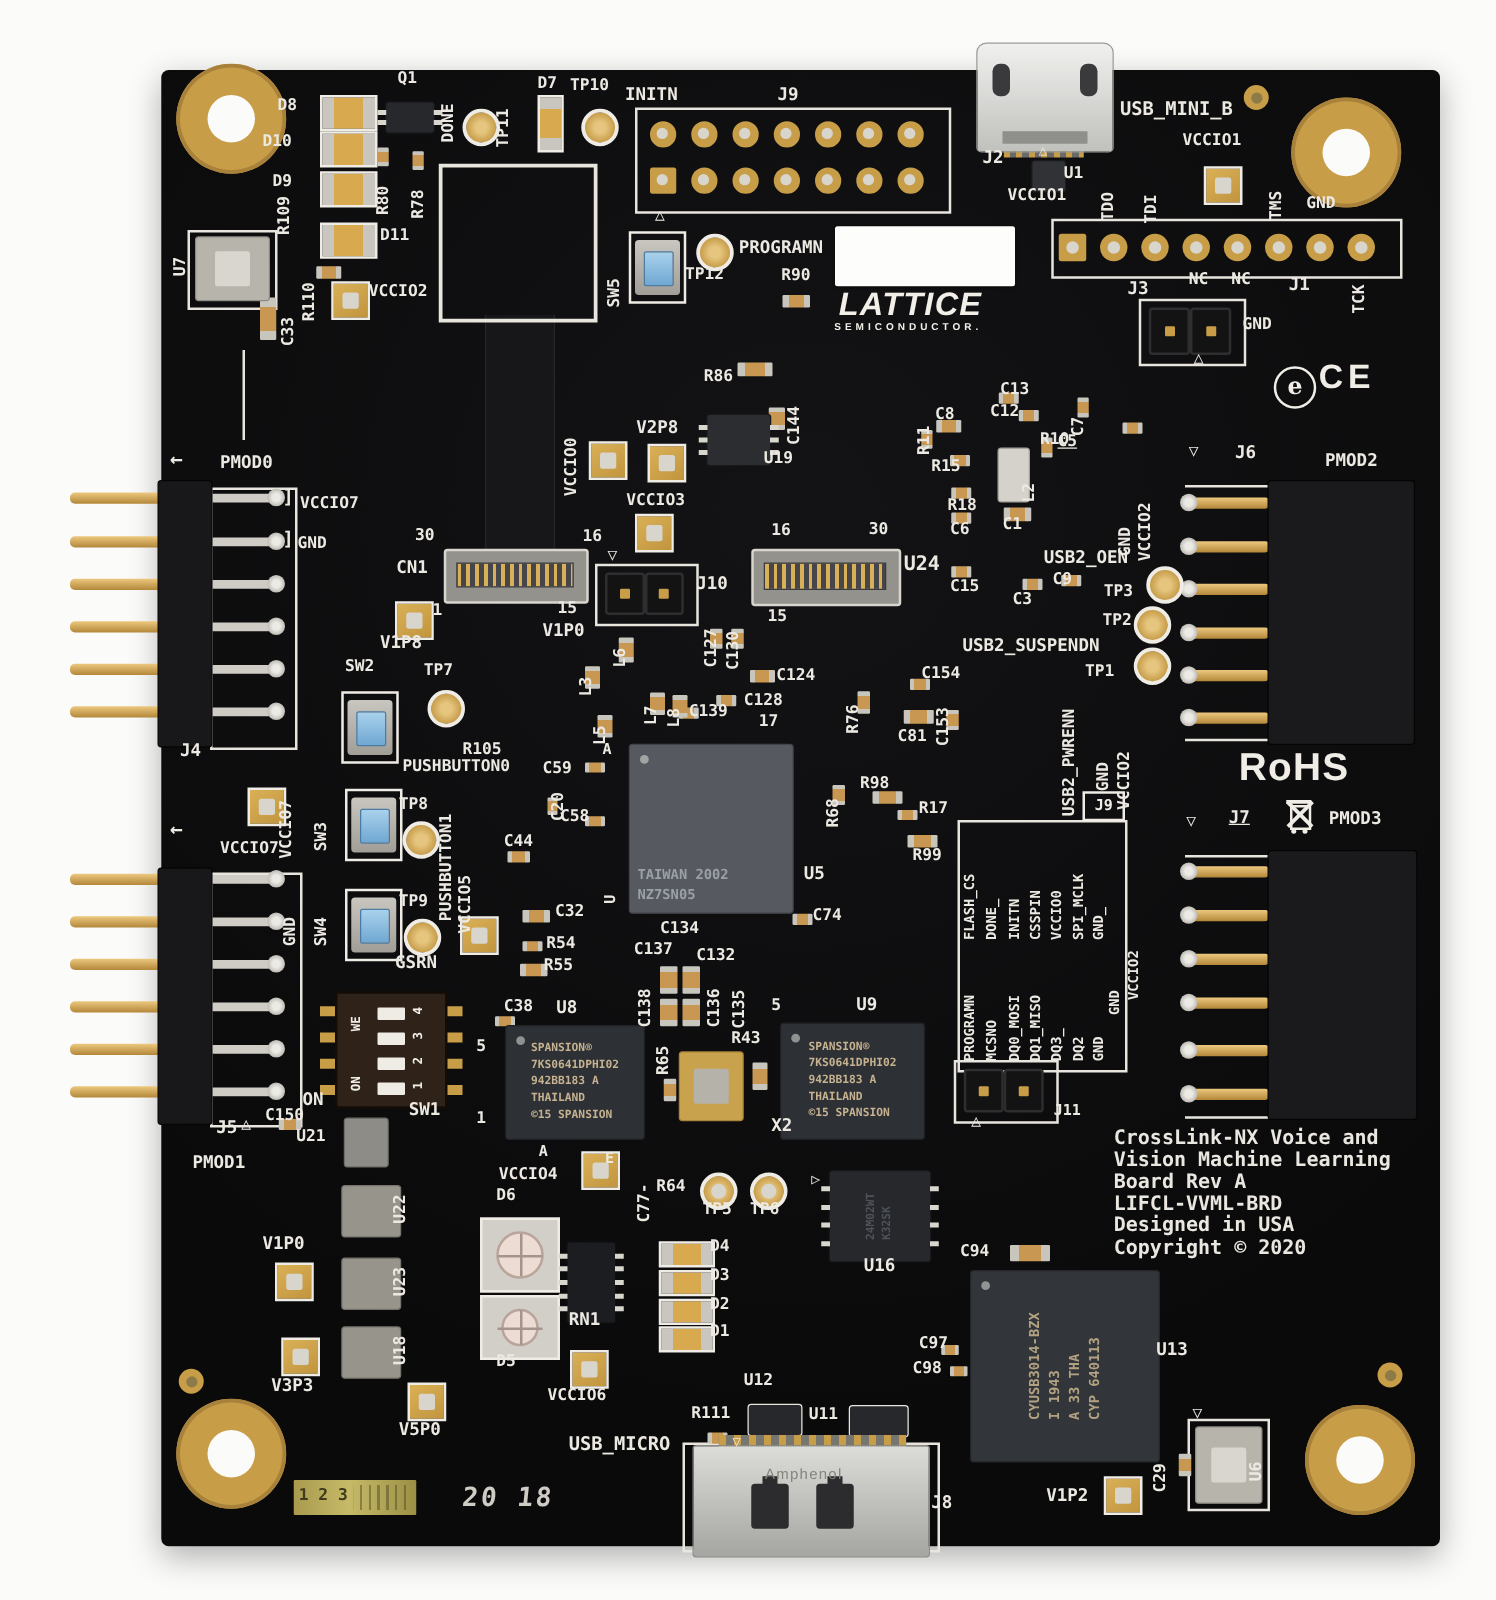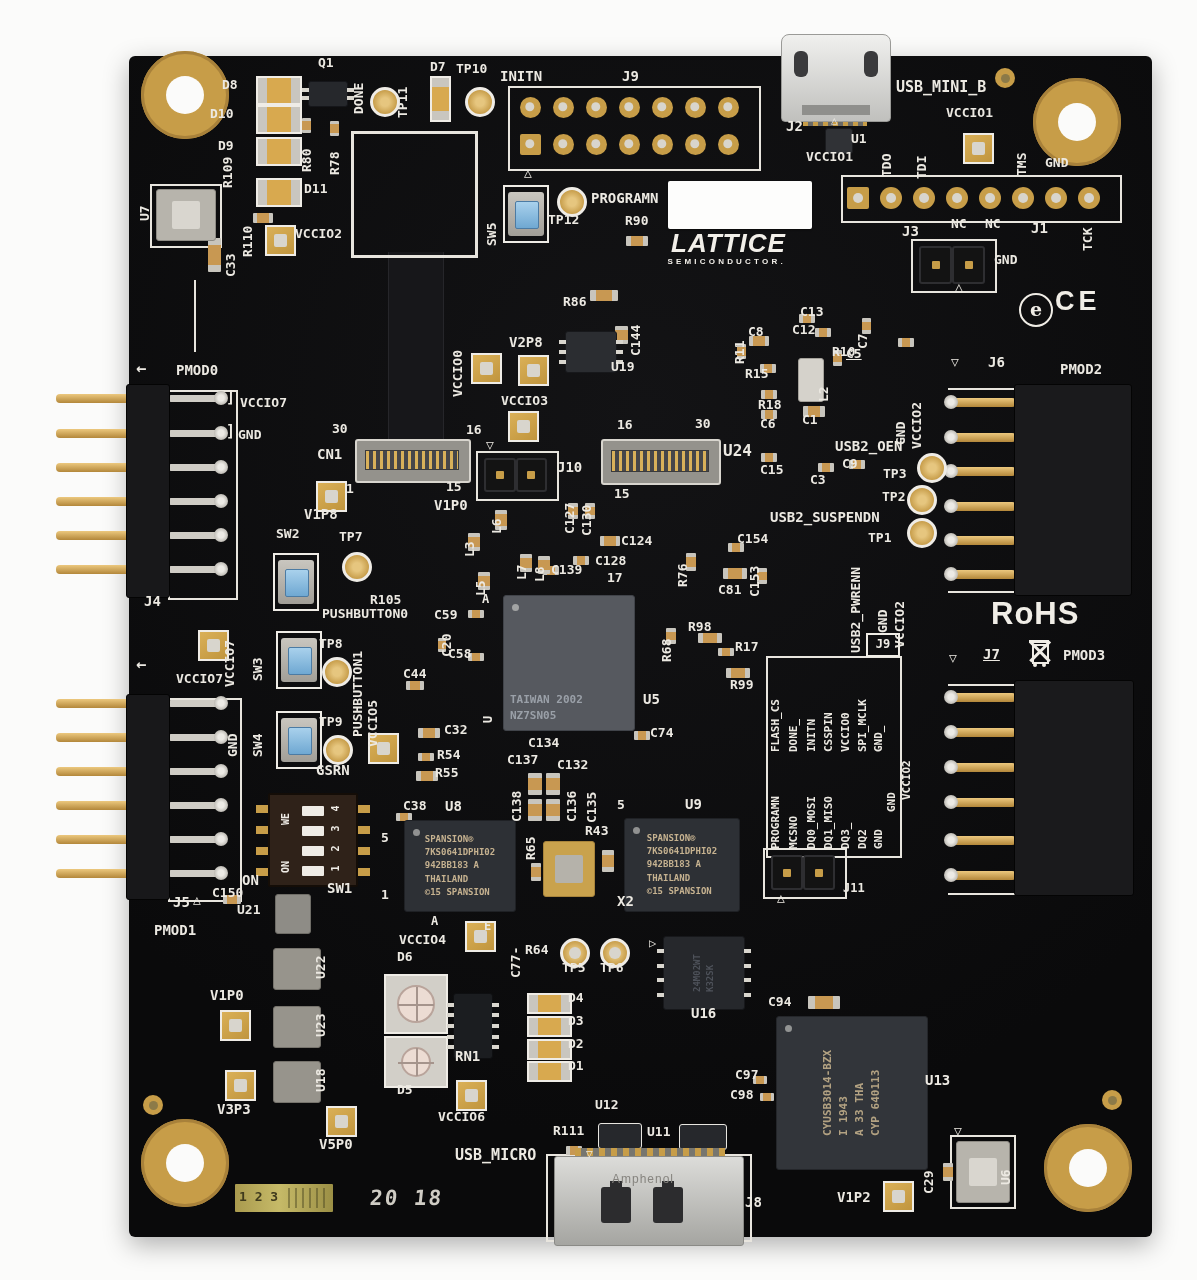--- a/index.html
+++ b/index.html
@@ -787,20 +787,26 @@
       <div class="lbl vert" style="left: 873px; top: 752px; font-size: 11px;">GND_</div>
       <div class="lbl vert" style="left: 886px; top: 812px; font-size: 11px;">GND</div>
       <div class="lbl vert" style="left: 901px; top: 800px; font-size: 11px;">VCCIO2</div>
     </div>
 
   <div id="sticker"></div>
   <div id="logo">
     <span class="bars"><span class="bar"></span><span class="bar"></span><span class="bar"></span></span><span class="brand">LATTICE</span>
     <div class="sub">SEMICONDUCTOR.</div>
   </div>
+  <div id="titleblock">CrossLink-NX Voice and
+Vision Machine Learning
+Board Rev A
+LIFCL-VVML-BRD
+Designed in USA
+Copyright © 2020</div>
   <div id="rohs">RoHS</div>
   <div id="ce">CE</div>
   <div id="emark">e</div>
   <div id="weee">
       <div style="left: 2px; top: 4px; width: 20px; height: 2.5px;"></div>
       <div style="left: 5px; top: 8px; width: 13px; height: 16px; background: transparent; border: 2px solid rgb(240, 237, 230);"></div>
       <div style="left: 6px; top: 27px; width: 4px; height: 4px; border-radius: 50%;"></div>
       <div style="left: 15px; top: 27px; width: 4px; height: 4px; border-radius: 50%;"></div>
       <div style="left: -1px; top: 14px; width: 28px; height: 2.5px; transform: rotate(45deg);"></div>
       <div style="left: -1px; top: 14px; width: 28px; height: 2.5px; transform: rotate(-45deg);"></div>

